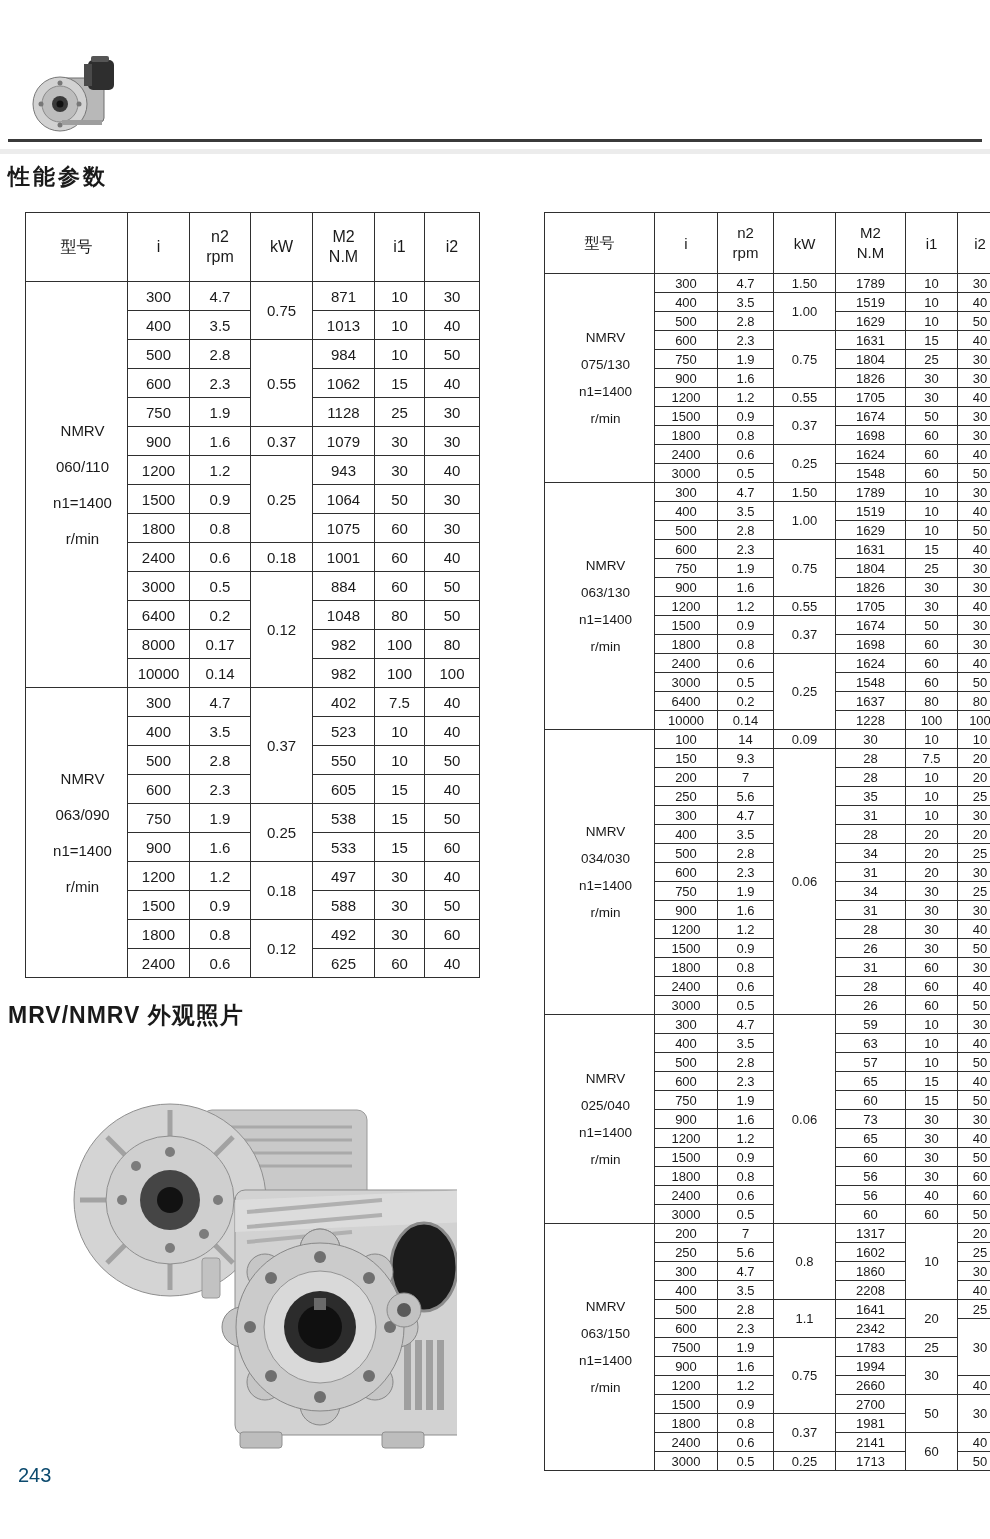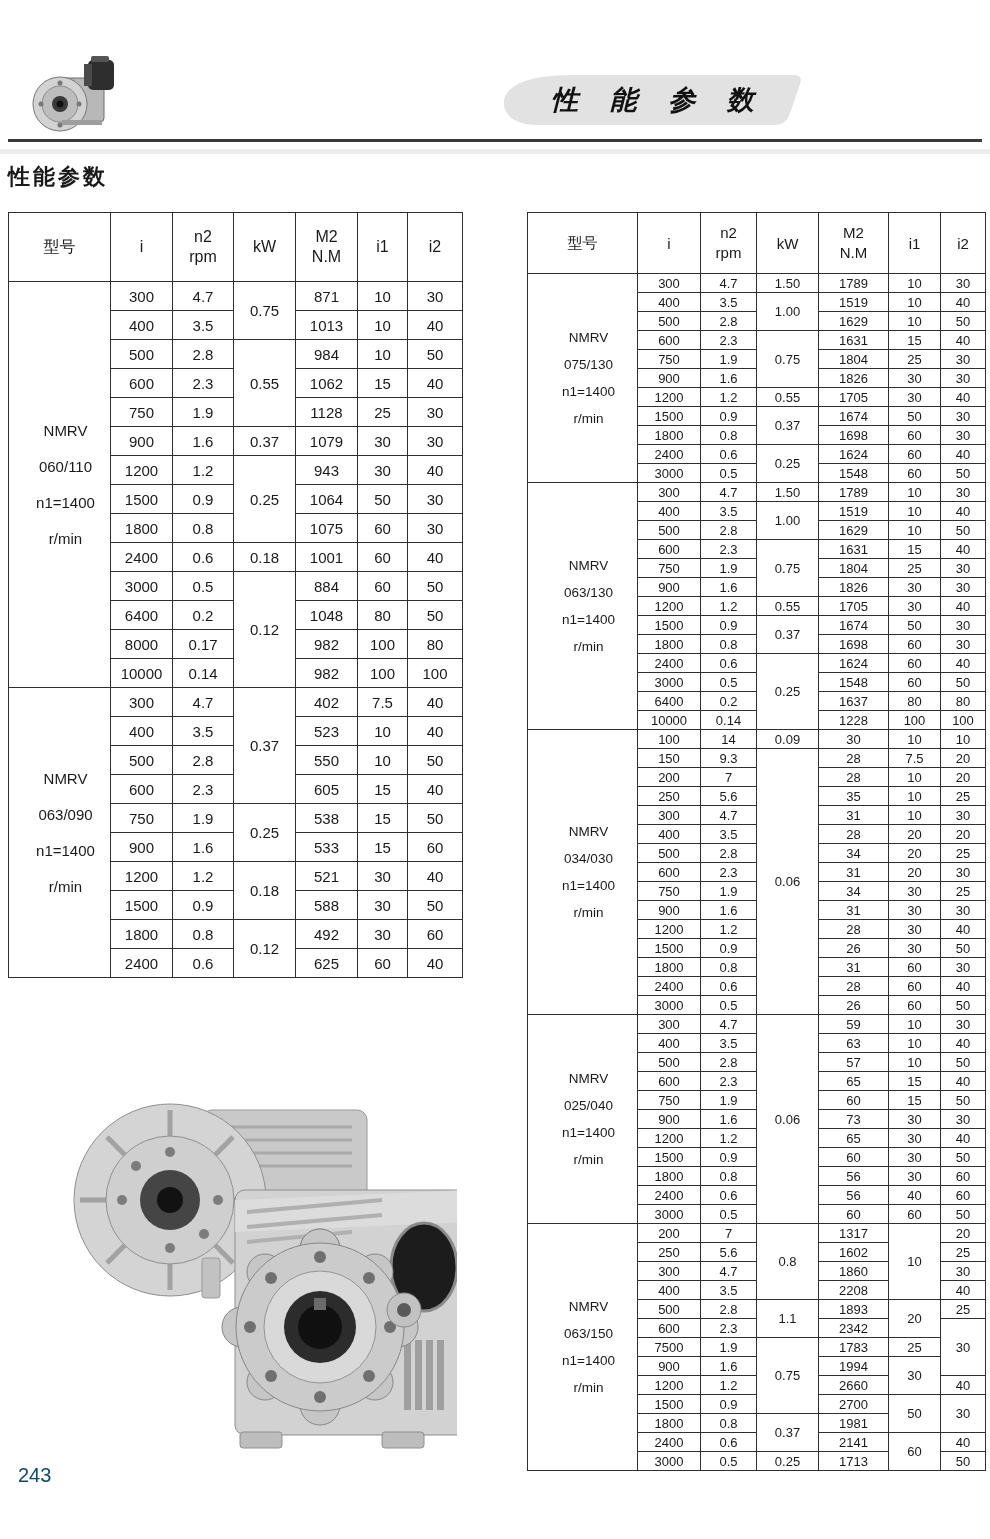--- a/index.html
+++ b/index.html
@@ -19,21 +19,21 @@
     padding-left:12px; color:#111;
   }
   .divider-dark  { position:absolute; left:8px; top:139px; width:974px; height:3px; background:#3a3a3a; }
   .divider-light { position:absolute; left:0px;  top:149px; width:990px; height:5px; background:#ececec; }
 
   .section-title { position:absolute; left:8px; top:162px; font-size:22px; font-weight:700; letter-spacing:3px; }
   .photo-title   { position:absolute; left:8px; top:1000px; font-size:23px; font-weight:700; letter-spacing:1px; }
   .page-num      { position:absolute; left:18px; top:1464px; font-size:20px; color:#0c4a6e; }
 
   
-  .ptable { border-collapse:collapse; table-layout:fixed; background:#fff; }
+  .ptable { border-collapse:collapse; table-layout:fixed; background:#fff;margin-left:17px; }
   .ptable th, .ptable td {
     border:1px solid #2f2f2f; text-align:center; vertical-align:middle;
     font-weight:400; padding:0; overflow:hidden;
   }
   .left-table  { position:absolute; left:8px;   top:212px; width:454px; }
   .right-table { position:absolute; left:527px; top:212px; width:458px; }
 
   .left-table  th { height:68px; font-size:16px; }
   .left-table  td { height:28px; font-size:15px; }
   .right-table th { height:60px; font-size:15px; }
@@ -64,26 +64,20 @@
       <circle cx="32" cy="54" r="8" fill="#3a3a3a"></circle>
       <circle cx="32" cy="54" r="3.5" fill="#111"></circle>
       <circle cx="32" cy="33" r="2.5" fill="#777"></circle>
       <circle cx="32" cy="75" r="2.5" fill="#777"></circle>
       <circle cx="13" cy="54" r="2.5" fill="#777"></circle>
       <circle cx="51" cy="54" r="2.5" fill="#777"></circle>
       <rect x="34" y="70" width="40" height="5" fill="#9e9e9e"></rect>
     </svg>
   </div>
 
-  <div class="banner">
-    <svg viewBox="0 0 305 60" preserveAspectRatio="none">
-      <path d="M72 5 L294 5 Q303 5 300 14 L289 46 Q285 55 274 55 L40 55 Q8 55 4 36 Q1 16 36 8 Q52 5 72 5 Z" fill="#e2e2e2"></path>
-    </svg>
-    <div class="banner-text">性 能 参 数</div>
-  </div>
 
   <div class="divider-dark"></div>
   <div class="divider-light"></div>
 
   <div class="section-title">性能参数</div>
 
   <table class="ptable left-table">
     <colgroup>
       <col style="width:102px">
         <col style="width:62px">
@@ -268,21 +262,21 @@
           <td>900</td>
           <td>1.6</td>
           <td>533</td>
           <td>15</td>
           <td>60</td>
         </tr>
         <tr>
           <td>1200</td>
           <td>1.2</td>
           <td rowspan="2">0.18</td>
-          <td>521</td>
+          <td>497</td>
           <td>30</td>
           <td>40</td>
         </tr>
         <tr>
           <td>1500</td>
           <td>0.9</td>
           <td>588</td>
           <td>30</td>
           <td>50</td>
         </tr>
@@ -750,21 +744,21 @@
         <tr>
           <td>400</td>
           <td>3.5</td>
           <td>2208</td>
           <td>40</td>
         </tr>
         <tr>
           <td>500</td>
           <td>2.8</td>
           <td rowspan="2">1.1</td>
-          <td>1893</td>
+          <td>1641</td>
           <td rowspan="2">20</td>
           <td>25</td>
         </tr>
         <tr>
           <td>600</td>
           <td>2.3</td>
           <td>2342</td>
           <td rowspan="3">30</td>
         </tr>
         <tr>
@@ -809,20 +803,21 @@
         <tr>
           <td>3000</td>
           <td>0.5</td>
           <td>0.25</td>
           <td>1713</td>
           <td>50</td>
         </tr>
       </tbody>
   </table>
 
+  <div class="photo-title">MRV/NMRV 外观照片</div>
 
   <div class="photo">
     <svg viewBox="0 0 405 400">
 
       <rect x="150" y="38" width="165" height="150" rx="10" fill="#c9c9c9" stroke="#999"></rect>
       <g stroke="#a9a9a9" stroke-width="3">
         <line x1="165" y1="55" x2="300" y2="55"></line>
         <line x1="165" y1="68" x2="300" y2="68"></line>
         <line x1="165" y1="81" x2="300" y2="81"></line>
         <line x1="165" y1="94" x2="300" y2="94"></line>

